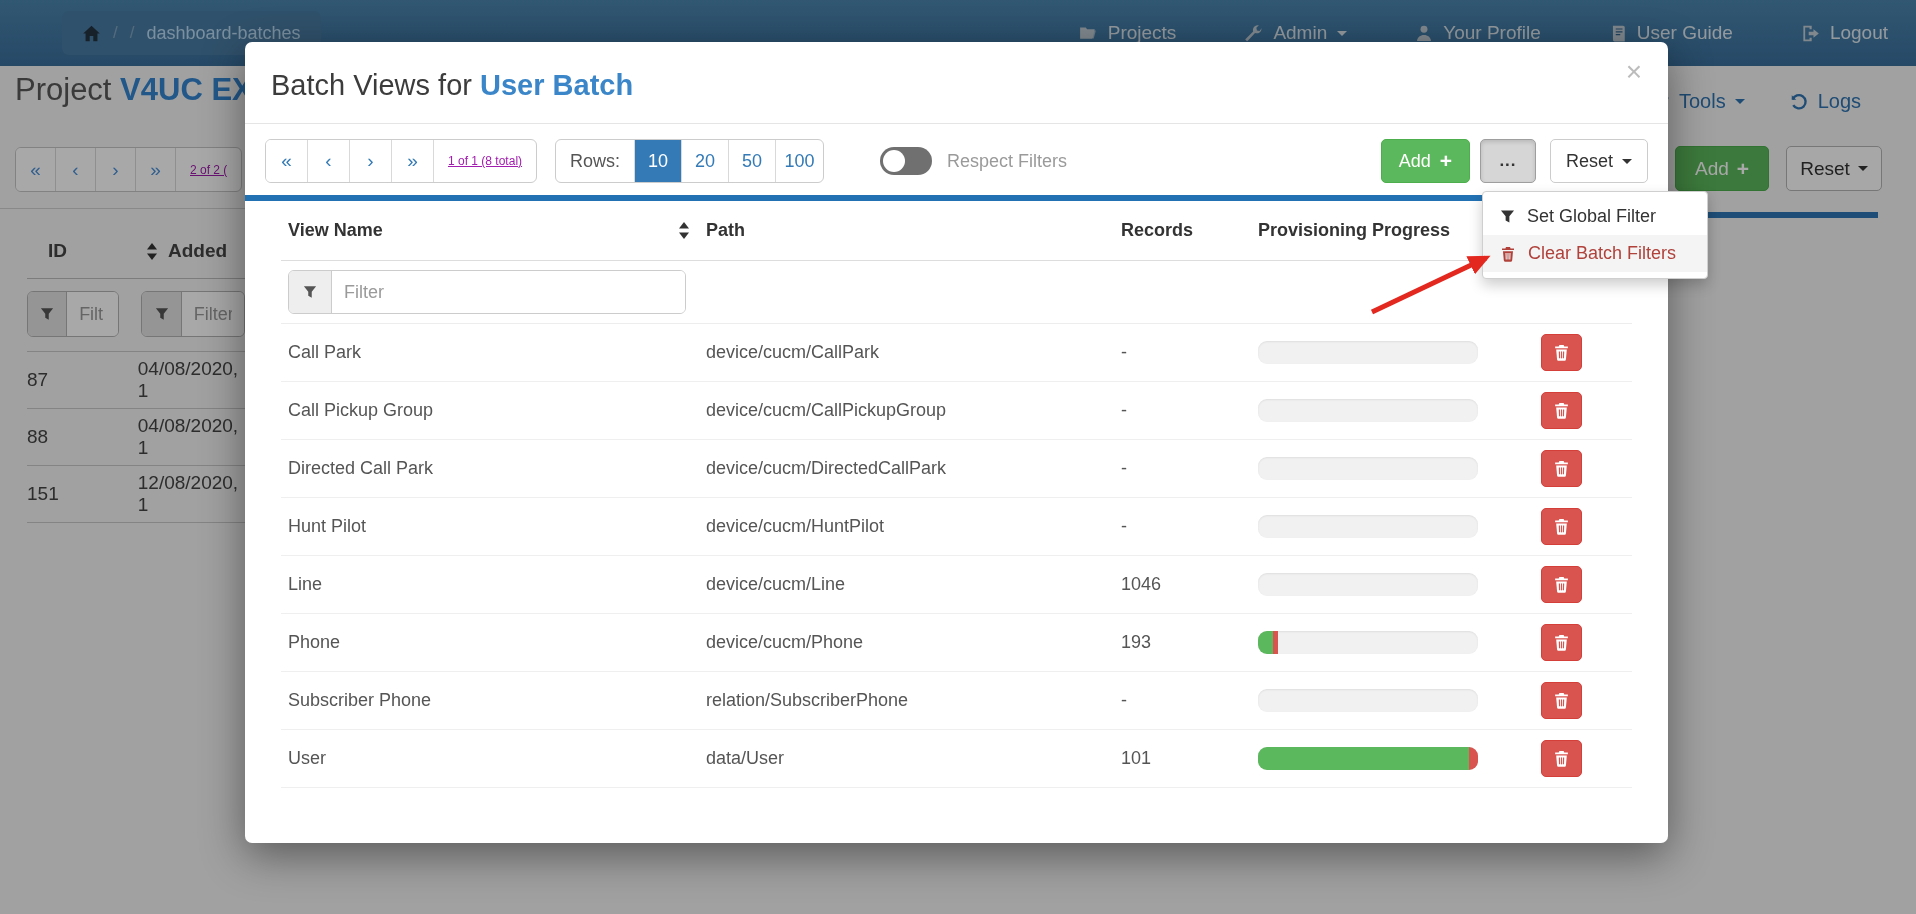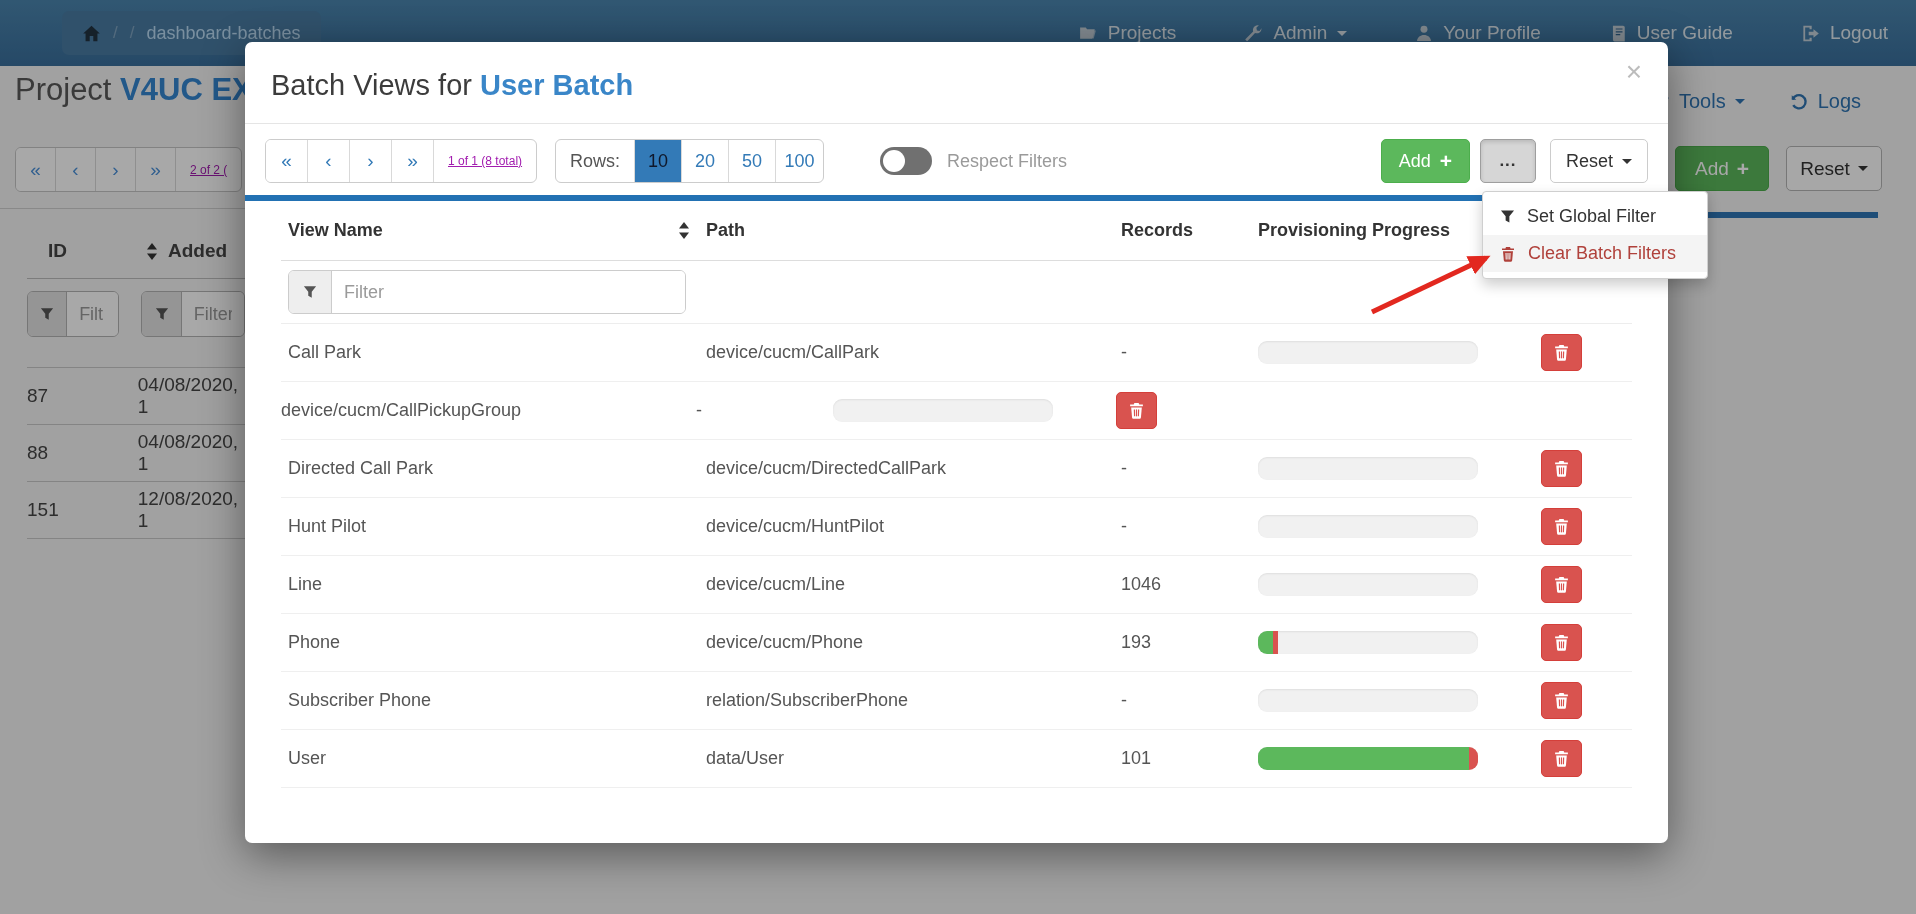--- a/index.html
+++ b/index.html
@@ -44,21 +44,21 @@
   .group > *:last-child { border-right:none; }
   .pg-btn { width:40px; display:flex; align-items:center; justify-content:center; color:#4a90d9; font-size:19px; background:#fff; cursor:pointer; }
   .pg-status { padding:0 14px; display:flex; align-items:center; color:#a21caf; font-size:12px; white-space:nowrap;text-decoration:underline; }
 
   .bg-pagination { position:absolute; top:147px; left:15px; }
 
   .bg-table { position:absolute; left:27px; top:240px; width:218px; font-size:19px; color:#454545; }
   .bg-thead { display:flex; align-items:center; font-weight:bold; padding-bottom:16px; border-bottom:1px solid #bdbdbd; }
   .bg-th-id { width:120px; display:flex; align-items:center; justify-content:space-between; padding-right:10px;margin-left:21px; }
   .sort-icon { display:inline-flex; color:#333; }
-  .bg-filter { display:flex; margin-top:12px; padding-bottom:30px; border-bottom:1px solid #c9c9c9; }
+  .bg-filter { display:flex; margin-top:12px; padding-bottom:14px; border-bottom:1px solid #c9c9c9; }
   .fgroup { display:flex; height:46px; border:1px solid #b3b3b3; border-radius:6px; overflow:hidden; background:#fff; }
   .faddon { width:43px; background:#e2e2e2; border-right:1px solid #b3b3b3; display:flex; align-items:center; justify-content:center; color:#555; }
   .finput { border:none; outline:none; padding:0 12px; font-size:18px; color:#ec4899; font-family:inherit; min-width:0; }
   .finput::placeholder { color:#9a9a9a; }
   .bg-fg1 { width:98px; } .bg-fg1 .finput { width:54px; }
   .bg-fg2 { margin-left:22px; width:110px; } .bg-fg2 .finput { width:66px; }
   .bg-row { display:flex; align-items:center; height:57px; border-bottom:1px solid #c9c9c9; font-size:19px; }
   .bg-row .cid { width:120px; }
 
   
@@ -68,21 +68,21 @@
   .modal-title { font-size:29px; color:#3c3c3c; }
   .modal-title .hl { color:#3a86c8; font-weight:bold; }
   .modal-close { position:absolute; right:26px; top:14px; font-size:28px; color:#bcbcbc; background:none; border:none; cursor:pointer; font-family:inherit; }
 
   .modal-toolbar { display:flex; align-items:center; padding:15px 20px 12px 20px; }
   .m-group { height:44px; border-color:#ccc; }
   .m-group .pg-btn { width:42px; color:#337ab7; }
   .rows-group { margin-left:18px; }
   .rows-label { padding:0 14px; color:#555; display:flex; align-items:center; font-size:18px; }
   .rows-opt { width:47px; display:flex; align-items:center; justify-content:center; color:#337ab7; font-size:18px; cursor:pointer; }
-  .rows-opt.selected { background:#337ab7; color:#0f172a; }
+  .rows-opt.selected { background:#337ab7; color:#ffffff; }
   .toggle-wrap { margin-left:56px; display:flex; align-items:center; gap:15px; }
   .toggle { width:52px; height:28px; border-radius:15px; background:#707070; position:relative; cursor:pointer; }
   .toggle-knob { position:absolute; left:3px; top:3px; width:22px; height:22px; border-radius:50%; background:#fff; }
   .toggle-label { color:#9a9a9a; font-size:18px; }
   .toolbar-spacer { flex:1; }
   .btn { height:44px; border-radius:5px; font-size:18px; display:flex; align-items:center; justify-content:center; cursor:pointer; font-family:inherit; }
   .btn-add { background:#5cb85c; border:1px solid #4cae4c; color:#fff; padding:0 17px; gap:9px; }
   .btn-more { margin-left:10px; width:56px; background:#d6d6d6; border:1px solid #9e9e9e; color:#333;
     font-weight:bold; letter-spacing:1px; box-shadow:inset 0 2px 4px rgba(0,0,0,0.14); font-size:17px; }
   .btn-reset { margin-left:14px; background:#fff; border:1px solid #ccc; color:#333; padding:0 15px; gap:9px; }
@@ -372,20 +372,21 @@
                   <line x1="6" y1="7" x2="6.2" y2="13.5"></line>
                   <line x1="8" y1="7" x2="8" y2="13.5"></line>
                   <line x1="10" y1="7" x2="9.8" y2="13.5"></line>
                 </g>
               </svg>
       </button>
     </span>
   </div>
 
   <div class="brow">
+    <span class="col-name c-name">Call Pickup Group</span>
     <span class="col-path c-path">device/cucm/CallPickupGroup</span>
     <span class="col-rec c-rec">-</span>
     <span class="col-prog">
       <span class="progress">
         <span class="seg-green" style="width: 0%;"></span>
         <span class="seg-red" style="width: 0%;"></span>
       </span>
     </span>
     <span class="col-del">
       <button class="del-btn">

